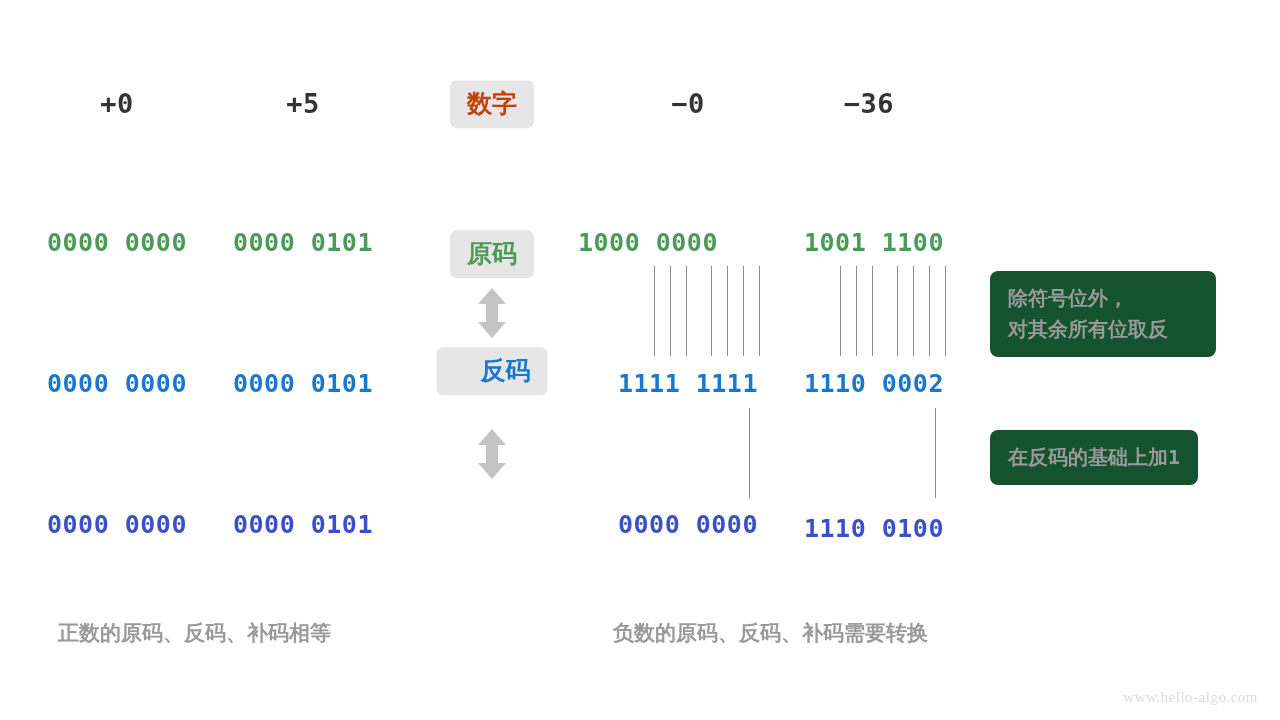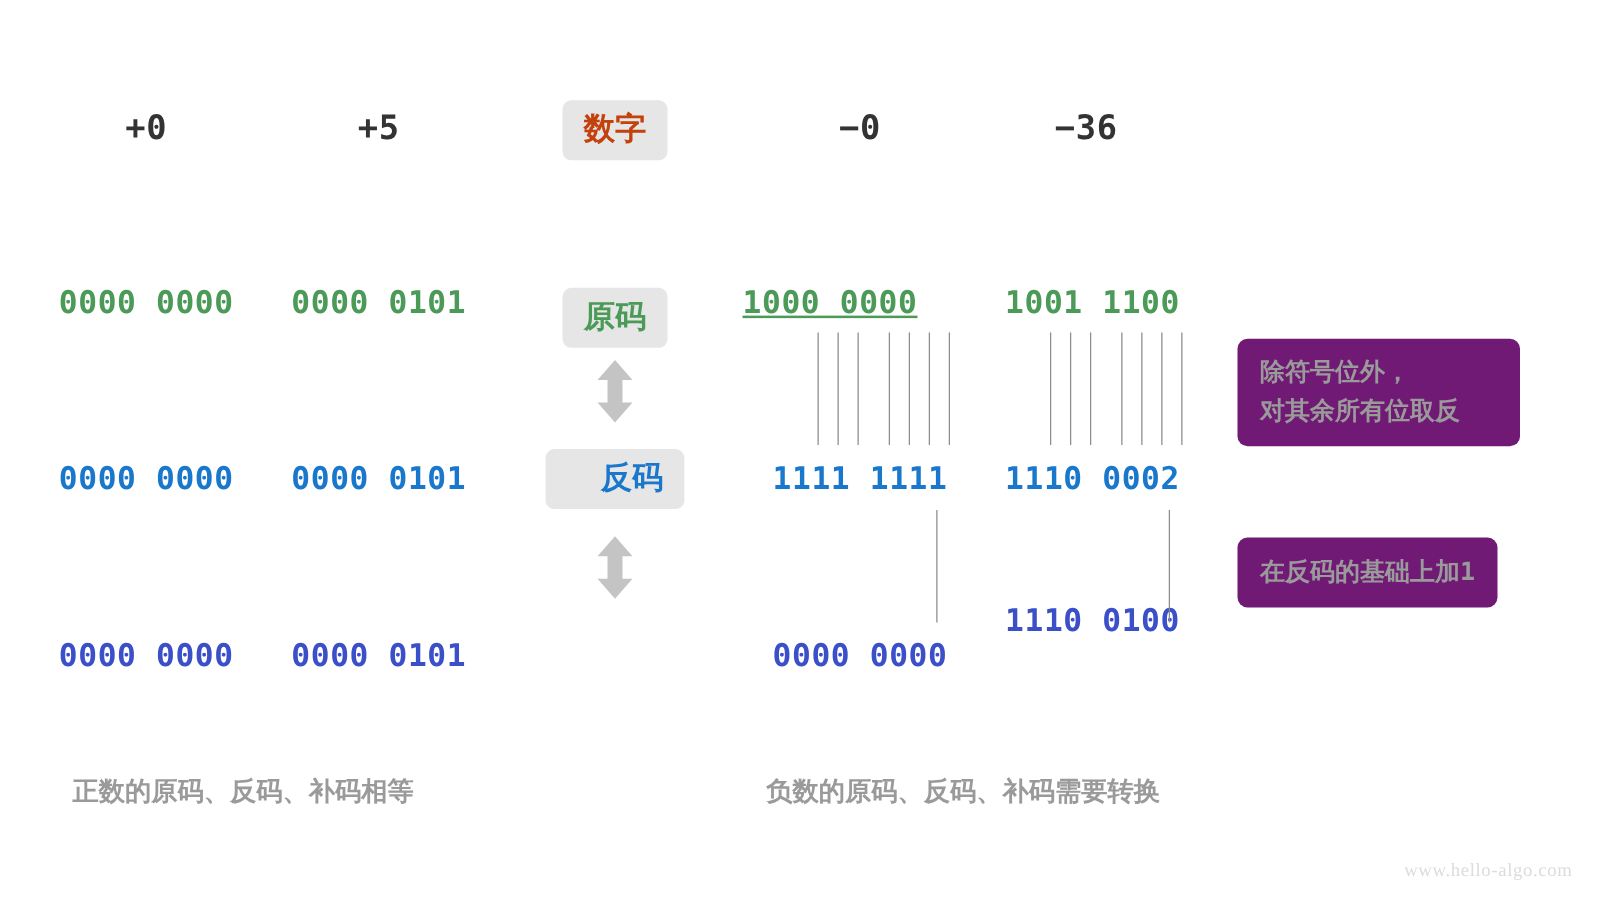--- a/index.html
+++ b/index.html
@@ -73,21 +73,21 @@
   
   .conn {
     position: absolute;
     width: 1px;
     background: #8c8c8c;
   }
 
   
   .note {
     position: absolute;
-    background: #701a75;
+    background: #14532d;
     border-radius: 8px;
     color: #9a9a9a;
     font-size: 20px;
     font-weight: bold;
     line-height: 1.55;
     padding: 12px 18px;
     white-space: pre-line;
   }
   .note .mono1 {
     font-family: "DejaVu Sans Mono", monospace;
@@ -127,42 +127,42 @@
   <div class="cell num-head" style="left:688px; top:103px;">−0</div>
 
   <div class="cell num-head" style="left:869px; top:103px;">−36</div>
 
   <div class="cell chip chip-green" style="left:492px; top:242px;margin-top:12px;">原码</div>
 
   <div class="cell bits c-green" style="left:117px; top:242px;">0000 0000</div>
 
   <div class="cell bits c-green" style="left:303px; top:242px;">0000 0101</div>
 
-  <div class="cell bits c-green" style="left:664px; top:242px;text-decoration:underline;">1000 0000</div>
+  <div class="cell bits c-green" style="left:648px; top:242px;">1000 0000</div>
 
   <div class="cell bits c-green" style="left:874px; top:242px;">1001 1100</div>
 
-  <div class="cell chip chip-blue" style="left:492px; top:383px;padding-left:44px;">反码</div>
+  <div class="cell chip chip-blue" style="left:492px; top:371px;padding-left:44px;">反码</div>
 
   <div class="cell bits c-blue" style="left:117px; top:383px;">0000 0000</div>
 
   <div class="cell bits c-blue" style="left:303px; top:383px;">0000 0101</div>
 
   <div class="cell bits c-blue" style="left:688px; top:383px;">1111 1111</div>
 
   <div class="cell bits c-blue" style="left:874px; top:383px;">1110 0002</div>
 
 
   <div class="cell bits c-indigo" style="left:117px; top:524px;">0000 0000</div>
 
   <div class="cell bits c-indigo" style="left:303px; top:524px;">0000 0101</div>
 
   <div class="cell bits c-indigo" style="left:688px; top:524px;">0000 0000</div>
 
-  <div class="cell bits c-indigo" style="left:874px; top:496px;">1110 0100</div>
+  <div class="cell bits c-indigo" style="left:874px; top:528px;">1110 0100</div>
 
   <svg class="dbl-arrow" style="left:492px; top:313px;" viewBox="0 0 34 52">
     <path d="M17 1 L31 17 L23 17 L23 35 L31 35 L17 51 L3 35 L11 35 L11 17 L3 17 Z" fill="#c4c4c4"></path>
   </svg>
 
   <svg class="dbl-arrow" style="left:492px; top:454px;" viewBox="0 0 34 52">
     <path d="M17 1 L31 17 L23 17 L23 35 L31 35 L17 51 L3 35 L11 35 L11 17 L3 17 Z" fill="#c4c4c4"></path>
   </svg>
 
   <div class="conn" style="left:654px;  top:266px; height:90px;"></div>

